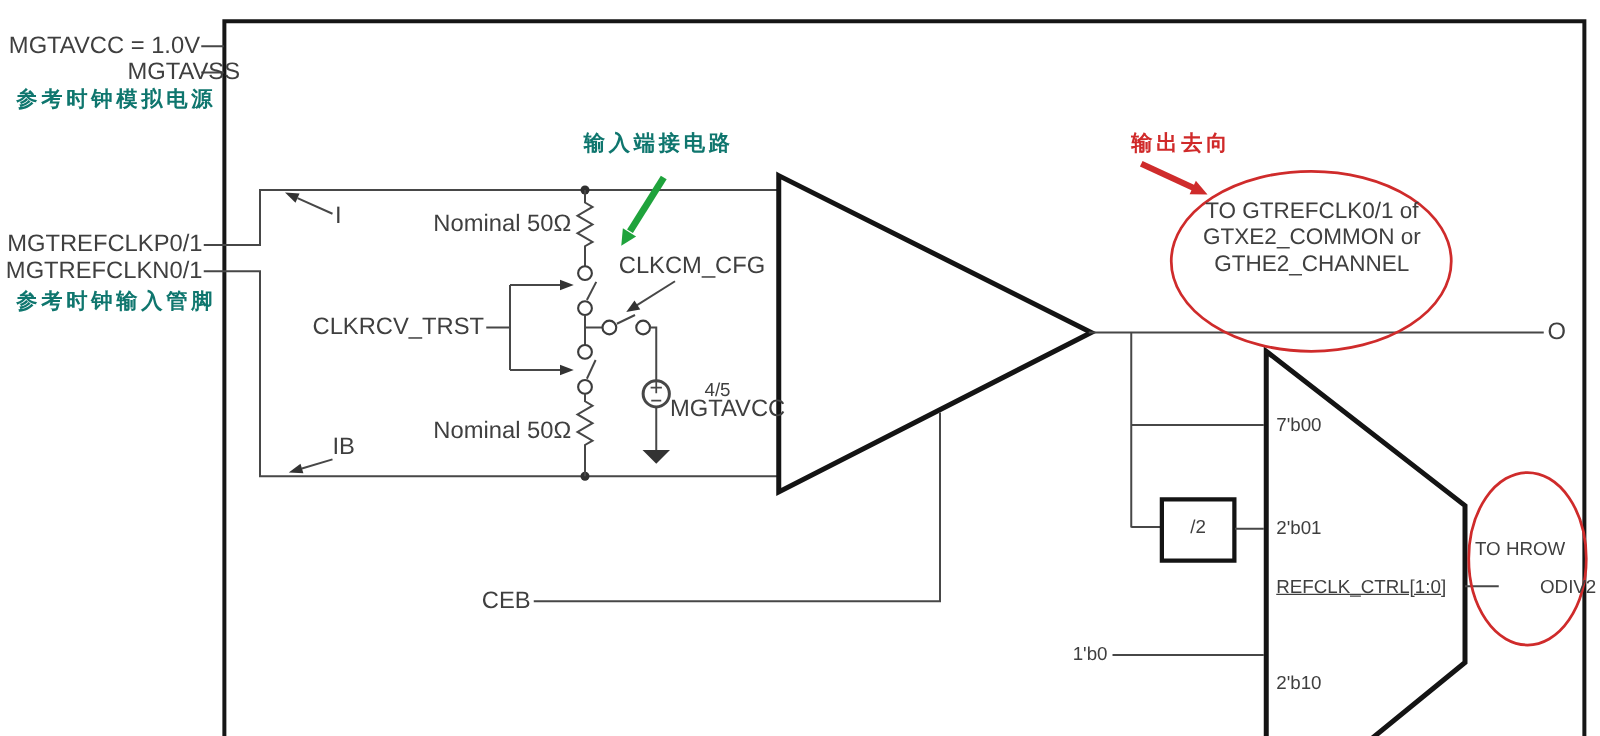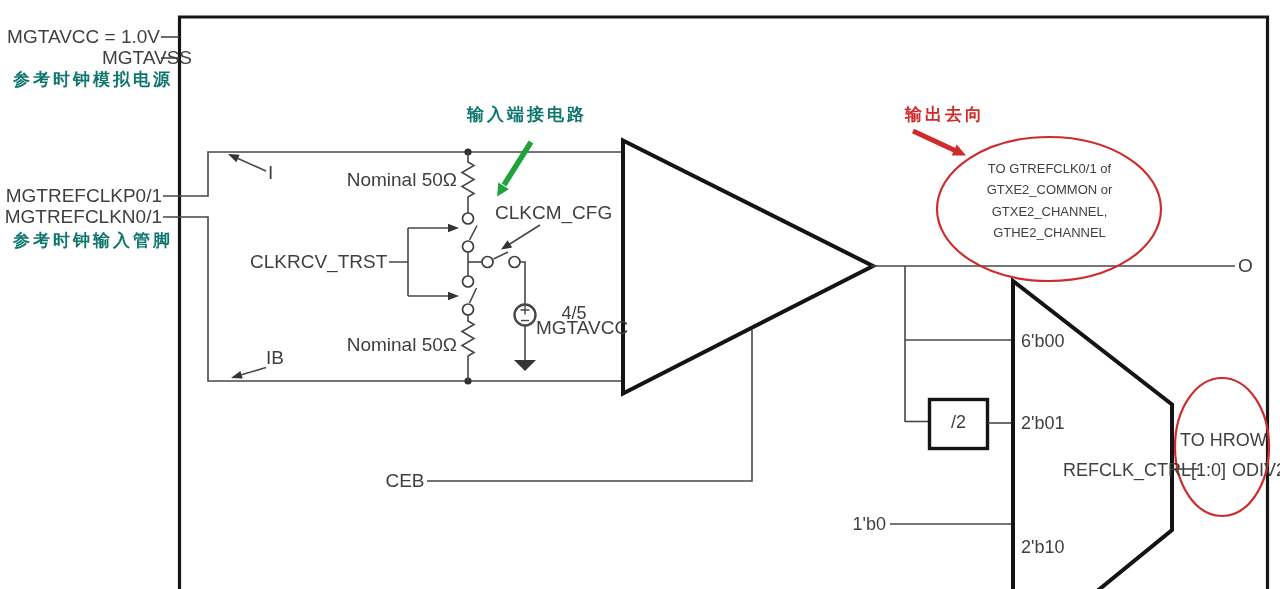--- a/index.html
+++ b/index.html
@@ -10,27 +10,27 @@
   .thick{stroke:#161616;stroke-width:3.2;fill:none;}
   .comp{stroke:#141414;stroke-width:4;fill:#fff;stroke-linejoin:miter;}
   .sw{stroke:#3c3c3c;stroke-width:1.7;fill:#fff;}
   .dot{fill:#2f2f2f;stroke:none;}
   .ah{fill:#333;stroke:none;}
   .redln{stroke:#cf2b2b;fill:none;}
   .redfill{fill:#cf2b2b;stroke:none;}
   .grnln{stroke:#1fa33c;fill:none;}
   .grnfill{fill:#1fa33c;stroke:none;}
   .lbl{position:absolute;font-size:19px;line-height:16px;color:#3f3f3f;white-space:nowrap;}
-  .sm{font-size:18px;}
+  .sm{font-size:15px;}
   .cn{font-size:17px;font-weight:bold;letter-spacing:3px;line-height:17px;}
   .cn-green{color:#0f766e;}
   .cn-red{color:#d02a2a;}
   .right{text-align:right;}
   .center{text-align:center;}
-  .dest{font-size:13px;line-height:21.4px;color:#3f3f3f;text-align:center;white-space:nowrap;}
+  .dest{font-size:18px;line-height:21.4px;color:#3f3f3f;text-align:center;white-space:nowrap;}
 </style>
 </head>
 <body>
 
 <div id="stage">
 
   <svg id="circuit-svg" width="1280" height="589" viewBox="0 0 1280 589">
 
     <path class="thick" d="M179.5,589 L179.5,17 L1267.5,17 L1267.5,589"></path>
 
@@ -117,26 +117,25 @@
 
   <div class="lbl" style="left:268px;top:165px;">I</div>
   <div class="lbl" style="left:266px;top:350px;">IB</div>
   <div class="lbl right" style="left:385px;top:473px;width:40px;text-align:center;">CEB</div>
   <div class="lbl" style="left:1238px;top:258px;">O</div>
 
   <div class="lbl cn cn-red" style="left:877px;top:106px;margin-left:28px;">输出去向</div>
   <div class="dest" style="position:absolute;left:936px;top:158px;width:227px;">
     <div>TO GTREFCLK0/1 of</div>
     <div>GTXE2_COMMON or</div>
-    <div>GTXE2_CHANNEL,</div>
     <div>GTHE2_CHANNEL</div>
   </div>
 
-  <div class="lbl sm" style="left:1021px;top:333px;">6'b00</div>
+  <div class="lbl sm" style="left:1021px;top:333px;">7'b00</div>
   <div class="lbl sm" style="left:1021px;top:415px;">2'b01</div>
-  <div class="lbl sm" style="left:1063px;top:462px;">REFCLK_CTRL[1:0]</div>
+  <div class="lbl sm" style="left:1021px;top:462px;text-decoration:underline;">REFCLK_CTRL[1:0]</div>
   <div class="lbl sm" style="left:1021px;top:516px;margin-top:23px;">2'b10</div>
   <div class="lbl center sm" style="left:929px;top:414px;width:59px;">/2</div>
   <div class="lbl right sm" style="left:844px;top:516px;width:42px;">1'b0</div>
   <div class="lbl sm" style="left:1180px;top:432px;">TO HROW</div>
   <div class="lbl sm" style="left:1202px;top:462px;margin-left:30px;">ODIV2</div>
 
 </div>
 
 </body></html>

